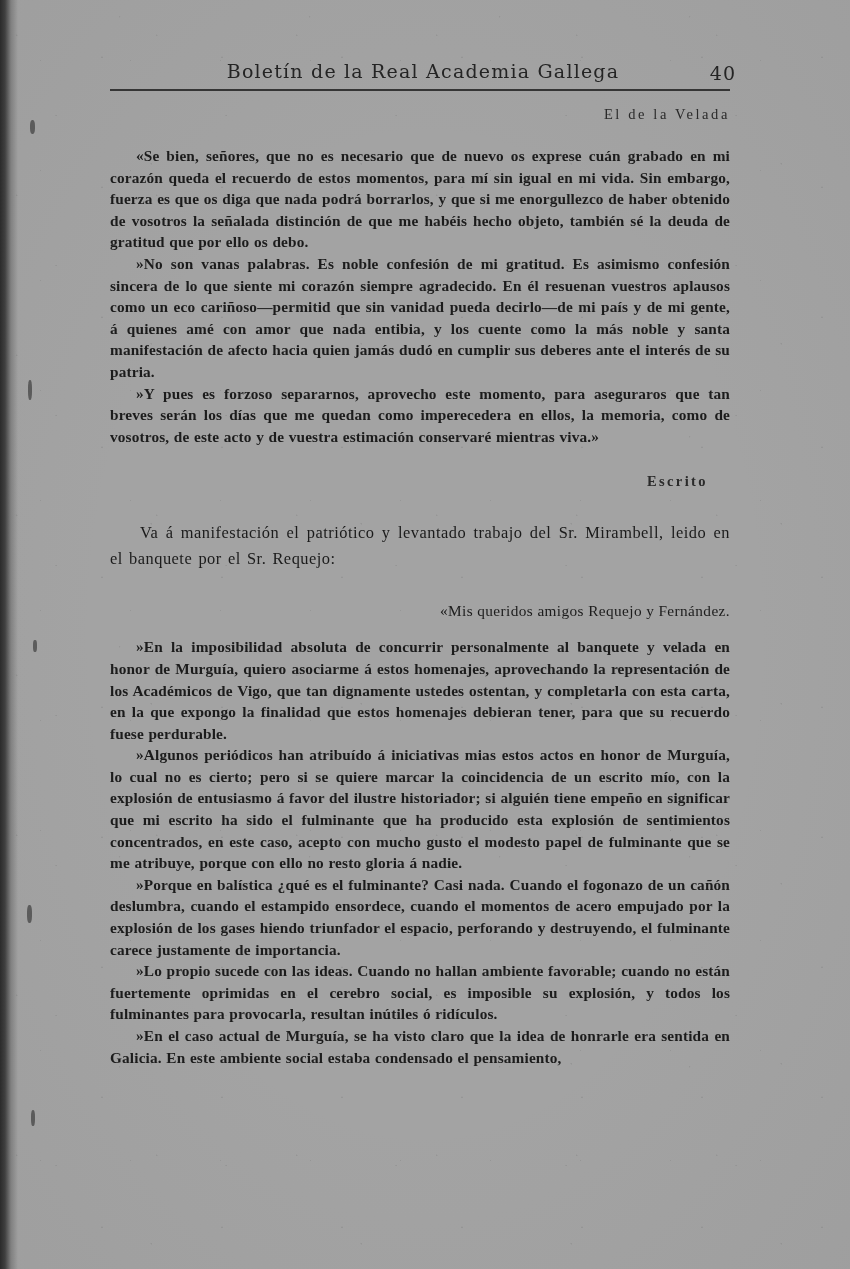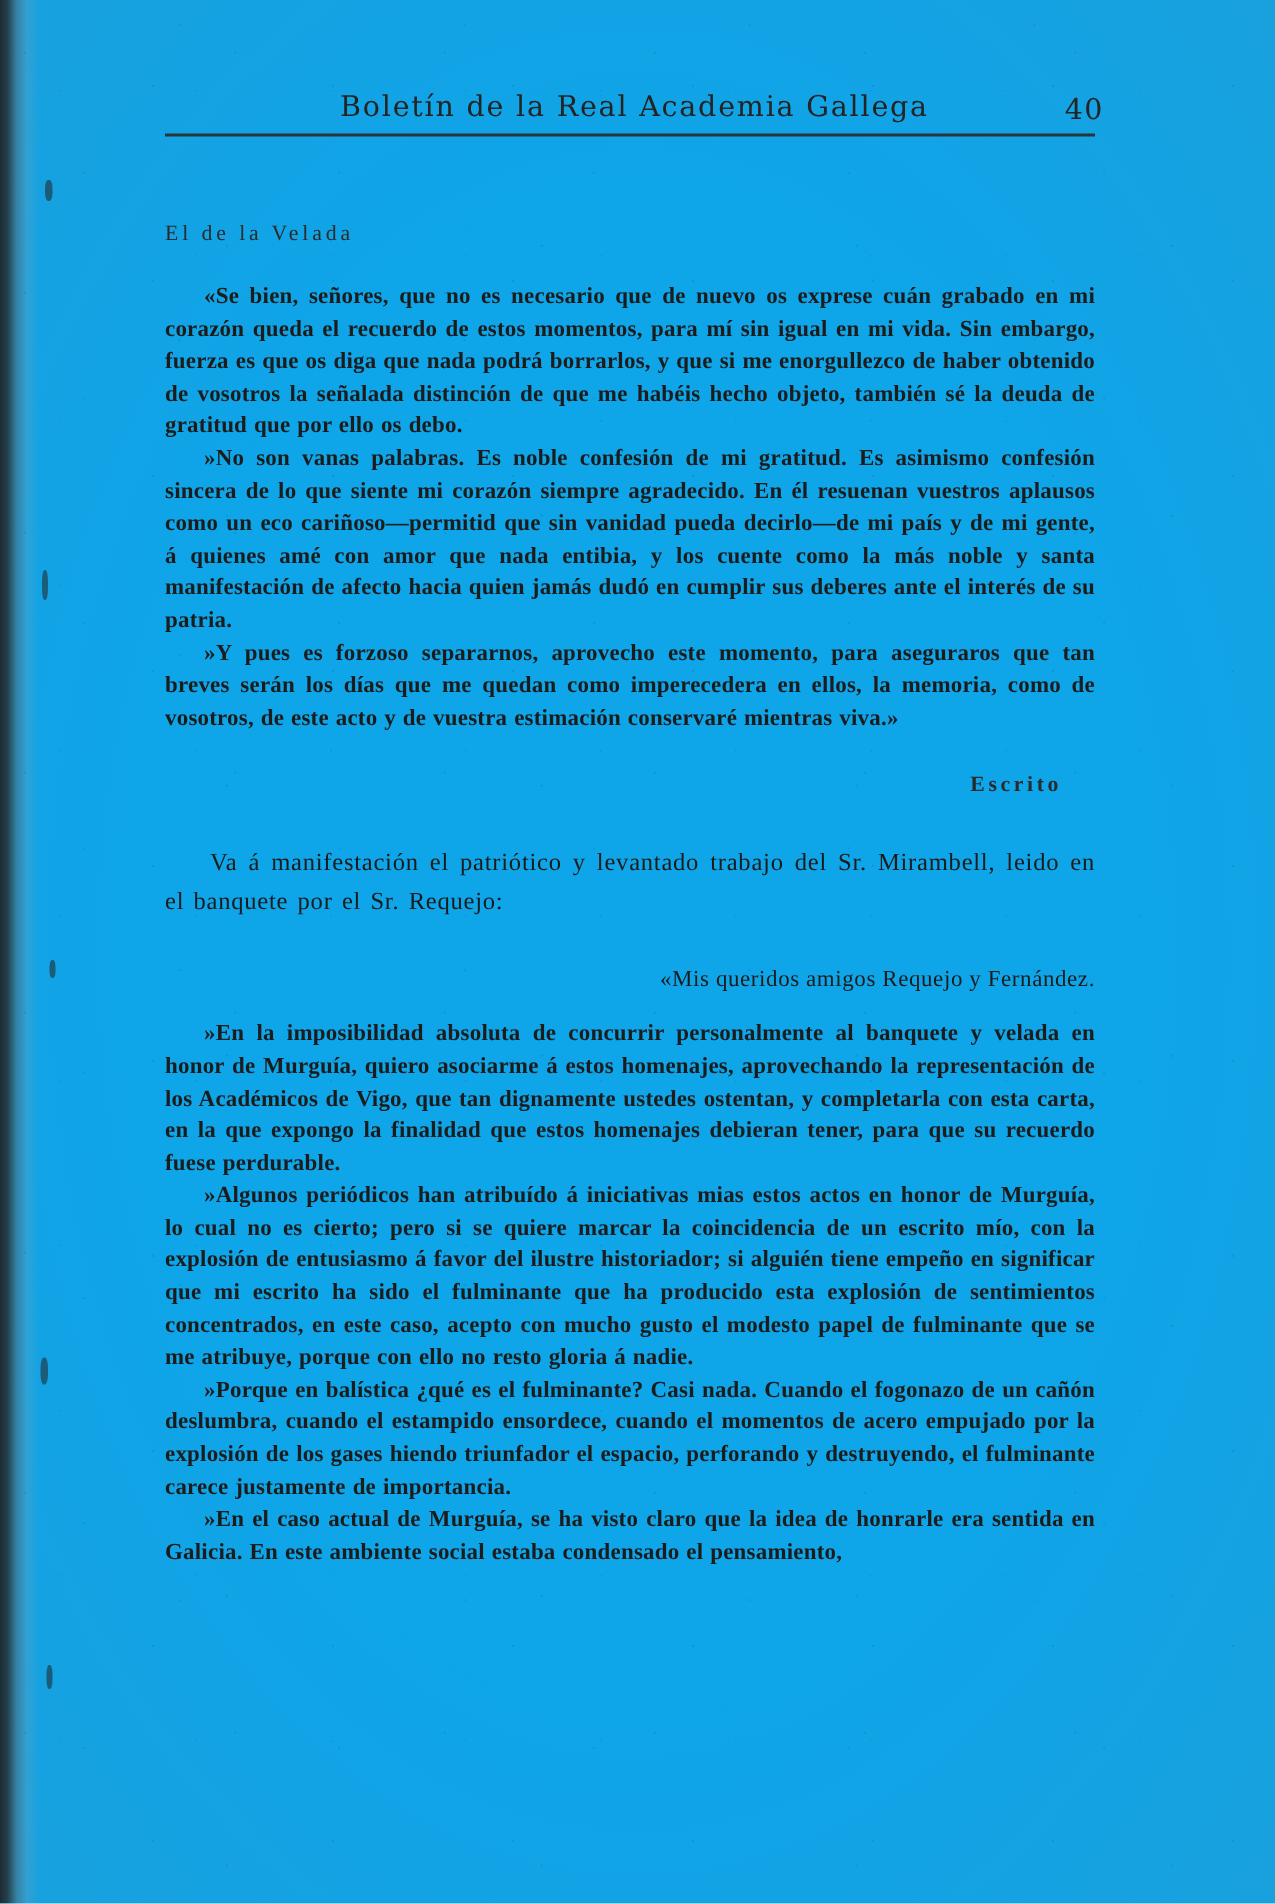--- a/index.html
+++ b/index.html
@@ -13,21 +13,21 @@
     position: relative;
     font-family: "Liberation Serif", serif;
     color: #1a1a1a;
     overflow: hidden;
   }
 
   
   .page {
     position: absolute;
     inset: 0;
-    background: #0ea5e9;
+    background: #a3a3a3;
   }
   .page::before {
     content: "";
     position: absolute;
     inset: 0;
     background:
       radial-gradient(ellipse at 50% 50%, rgba(255,255,255,0) 55%, rgba(120,120,120,0.10) 100%);
     pointer-events: none;
   }
   
@@ -81,22 +81,21 @@
   }
   .header-rule {
     margin-top: 7px;
     border-top: 2px solid #2b2b2b;
     width: 100%;
     opacity: 0.92;
   }
 
   
   .section-title {
-    text-align: left;
-    margin-top: 42px;
+    text-align: right;
     font-size: 14.5px;
     letter-spacing: 2.6px;
     color: #2a2a2a;
   }
   p.para {
     margin: 0;
     font-size: 15.3px;
     line-height: 21.6px;
     text-align: justify;
     text-indent: 26px;
@@ -188,19 +187,20 @@
     <div class="signature">Escrito</div>
 
     <p class="lead">Va á manifestación el patriótico y levantado trabajo del Sr. Mirambell, leido en el banquete por el Sr. Requejo:</p>
 
     <div class="salutation">«Mis queridos amigos Requejo y Fernández.</div>
 
     <div class="letter">
       <p class="para">»En la imposibilidad absoluta de concurrir personalmente al banquete y velada en honor de Murguía, quiero asociarme á estos homenajes, aprovechando la representación de los Académicos de Vigo, que tan dignamente ustedes ostentan, y completarla con esta carta, en la que expongo la finalidad que estos homenajes debieran tener, para que su recuerdo fuese perdurable.</p>
       <p class="para">»Algunos periódicos han atribuído á iniciativas mias estos actos en honor de Murguía, lo cual no es cierto; pero si se quiere marcar la coincidencia de un escrito mío, con la explosión de entusiasmo á favor del ilustre historiador; si alguién tiene empeño en significar que mi escrito ha sido el fulminante que ha producido esta explosión de sentimientos concentrados, en este caso, acepto con mucho gusto el modesto papel de fulminante que se me atribuye, porque con ello no resto gloria á nadie.</p>
       <p class="para">»Porque en balística ¿qué es el fulminante? Casi nada. Cuando el fogonazo de un cañón deslumbra, cuando el estampido ensordece, cuando el momentos de acero empujado por la explosión de los gases hiendo triunfador el espacio, perforando y destruyendo, el fulminante carece justamente de importancia.</p>
+      <p class="para">»Lo propio sucede con las ideas. Cuando no hallan ambiente favorable; cuando no están fuertemente oprimidas en el cerebro social, es imposible su explosión, y todos los fulminantes para provocarla, resultan inútiles ó ridículos.</p>
       <p class="para">»En el caso actual de Murguía, se ha visto claro que la idea de honrarle era sentida en Galicia. En este ambiente social estaba condensado el pensamiento,</p>
     </div>
 
   </div>
 
   <div class="noise"></div>
 </div>
 
 </body></html>

